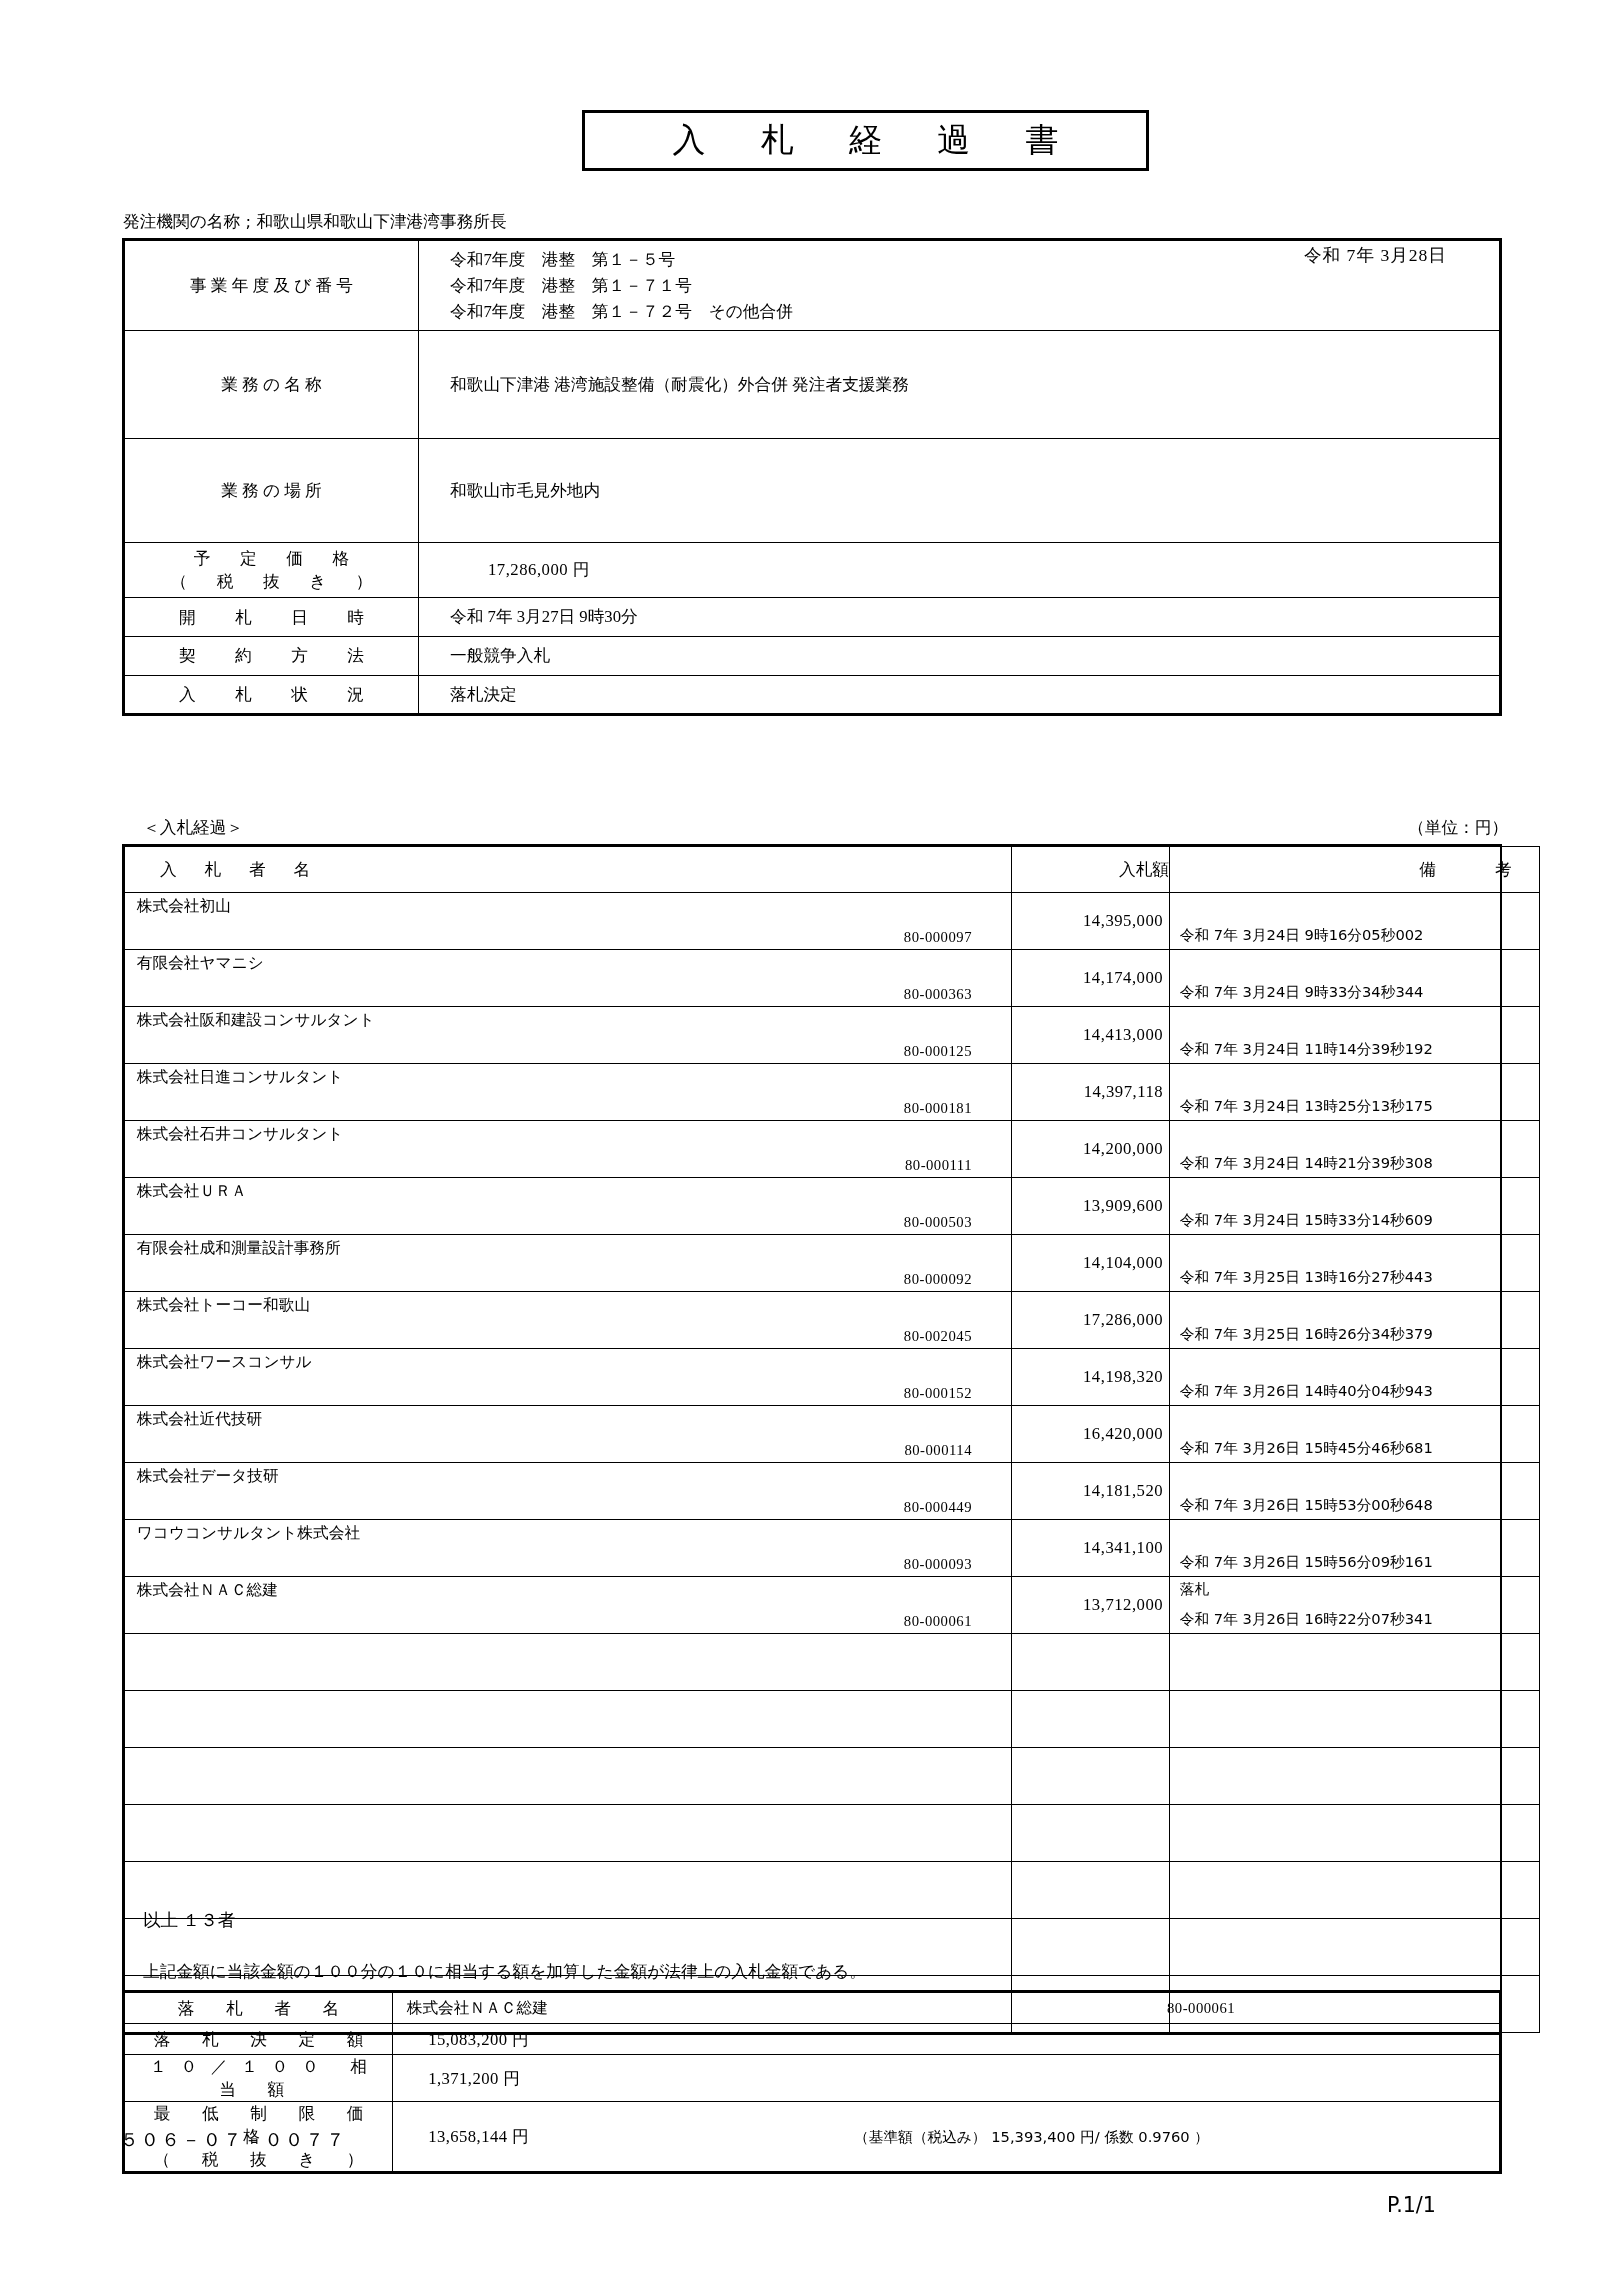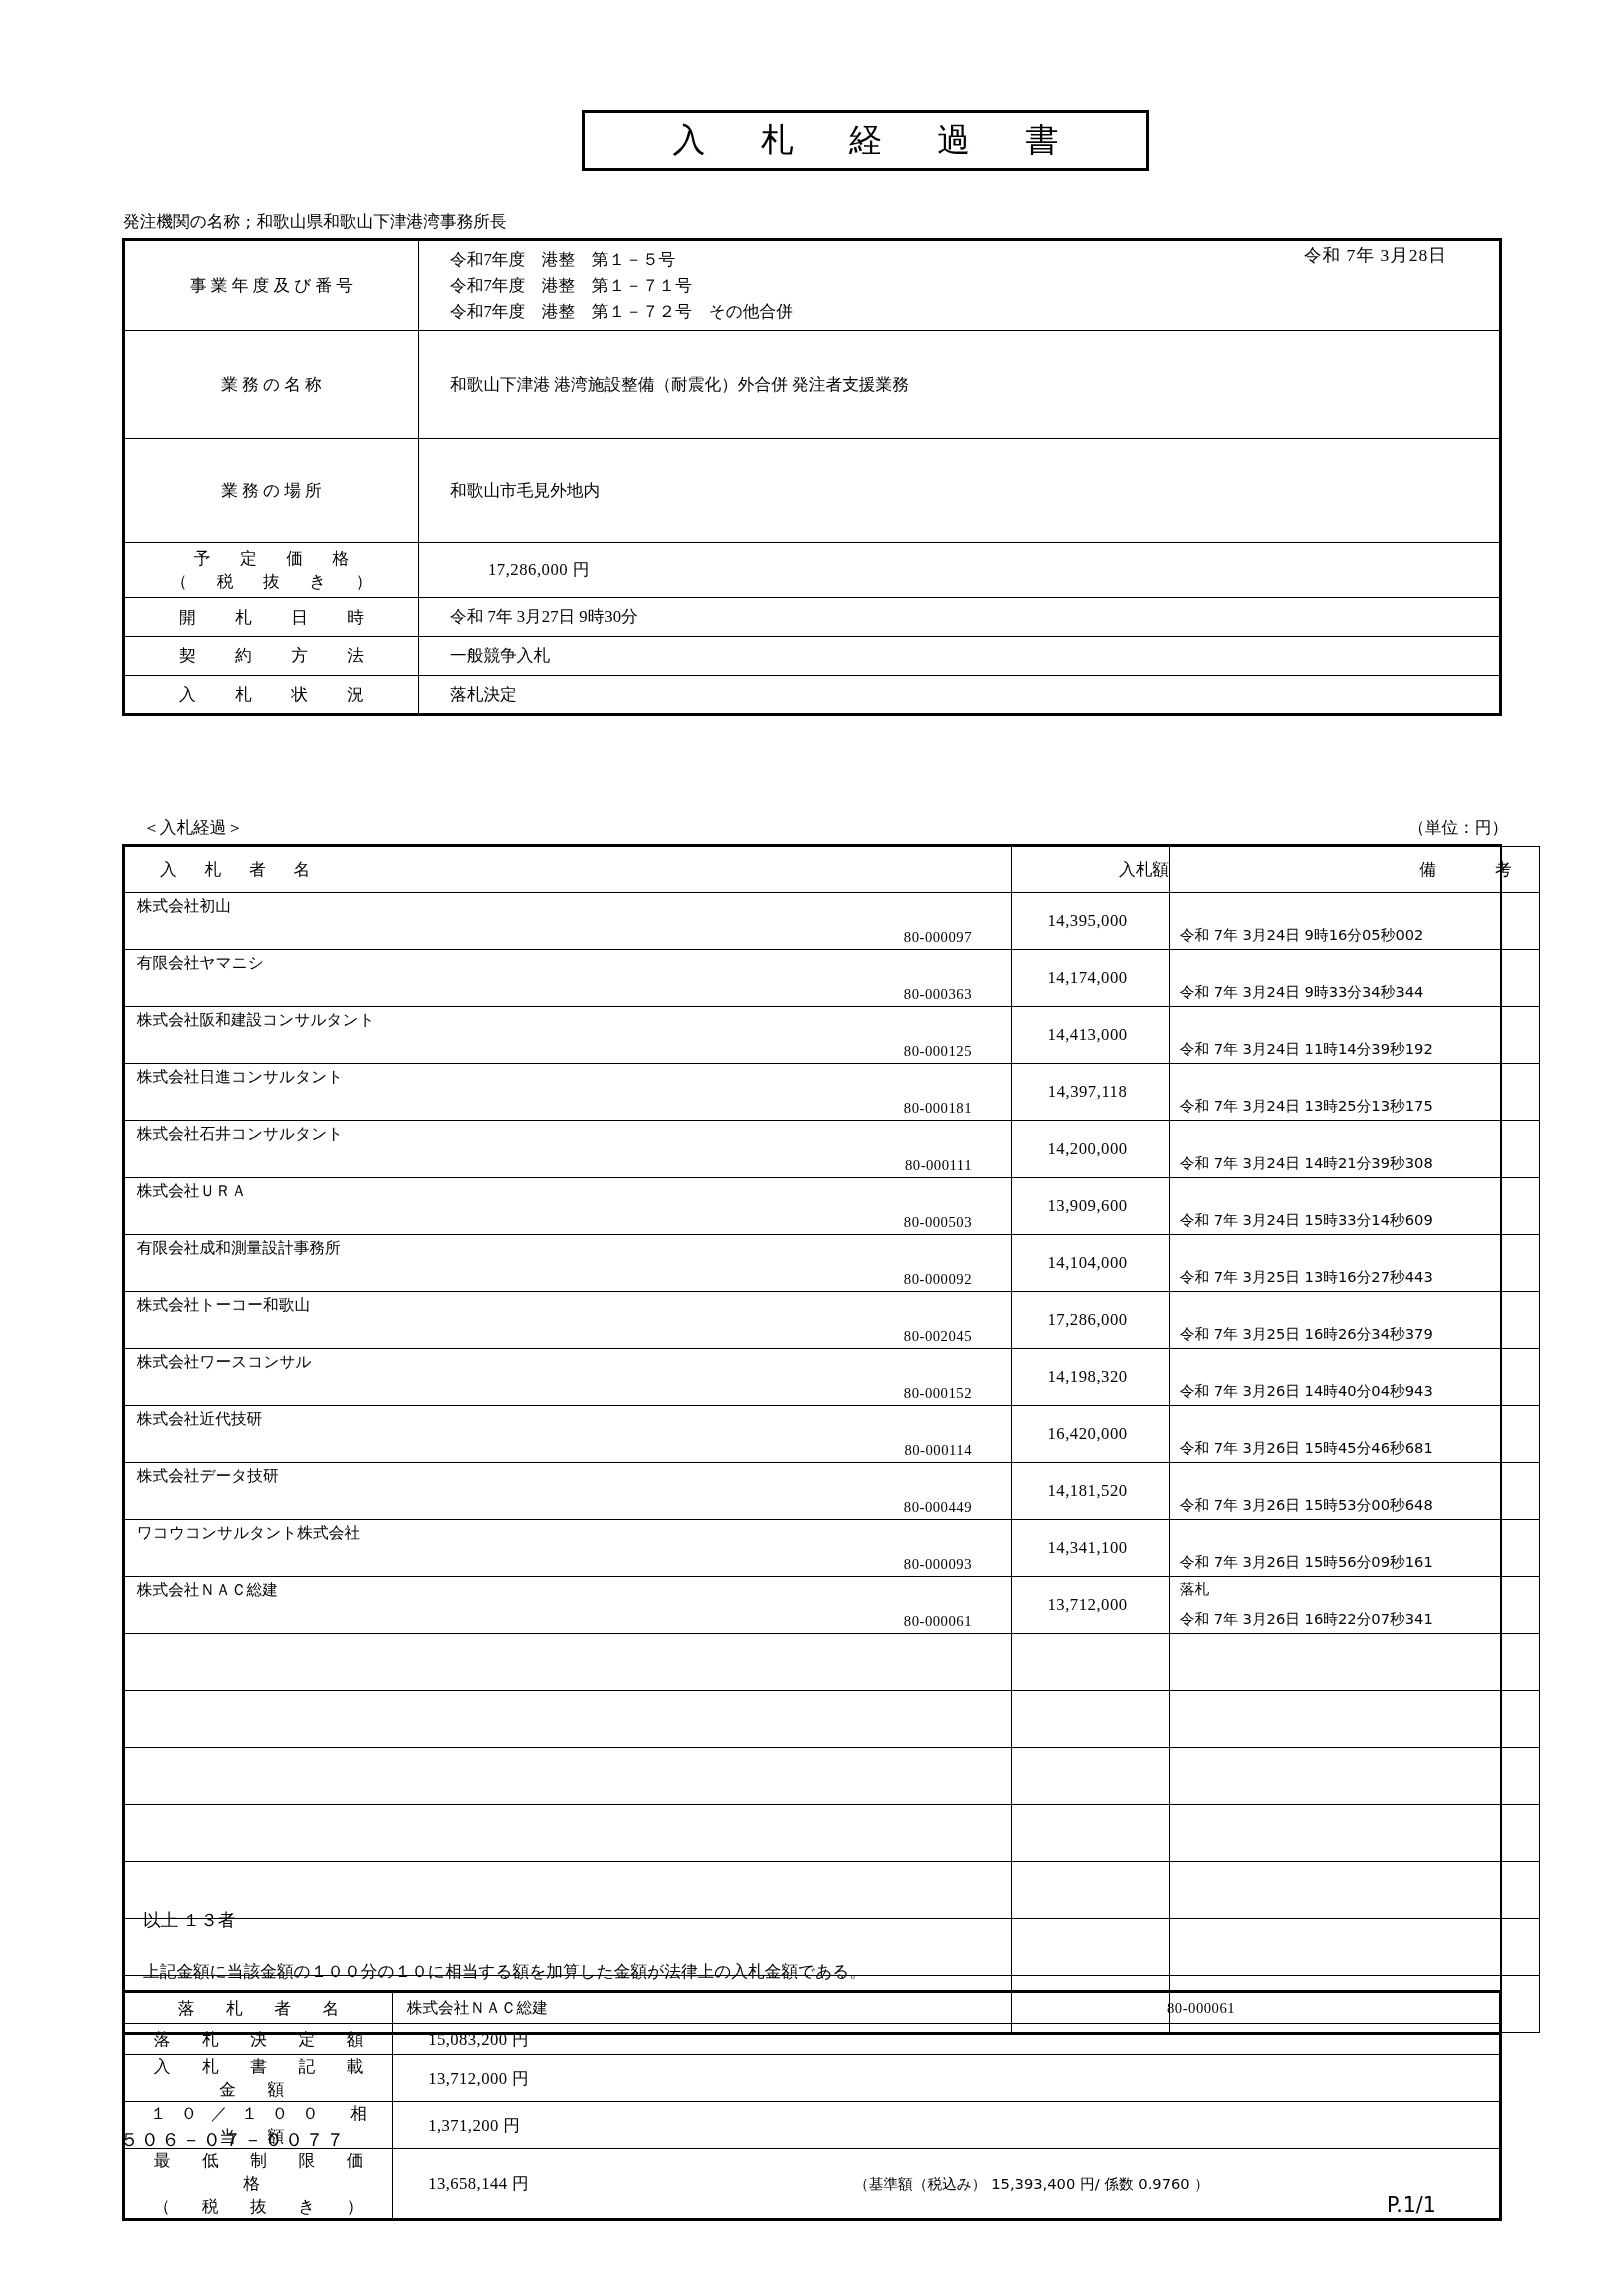--- a/index.html
+++ b/index.html
@@ -174,21 +174,21 @@
     font-size: 15.7px;
   }
   .cell-name .bcode {
     position: absolute;
     right: 39px;
     bottom: 2.9px;
     font-size: 14.7px;
     letter-spacing: 0.5px;
   }
   .cell-amount {
-    text-align: center;
+    text-align: right;
     font-size: 16.7px;
     padding-right: 5.9px !important;
     letter-spacing: 0.5px;
   }
   .cell-remark {
     position: relative;
     font-size: 14.7px;
     font-family: "DejaVu Sans", "Liberation Sans", sans-serif;
   }
   .cell-remark .win {
@@ -543,26 +543,20 @@
           <span class="code-right">80-000061</span>
         </td>
       </tr>
       <tr>
         <td class="res-label"><span class="sp">落  札  決  定  額</span></td>
         <td class="res-value">
           <span class="amt amount-num">15,083,200 円</span>
         </td>
       </tr>
       <tr>
-        <td class="res-label"><span class="sp">入 札 書 記 載 金 額</span></td>
-        <td class="res-value">
-          <span class="amt amount-num">13,712,000 円</span>
-        </td>
-      </tr>
-      <tr>
         <td class="res-label"><span class="sp">１０／１００ 相 当 額</span></td>
         <td class="res-value">
           <span class="amt amount-num">1,371,200 円</span>
         </td>
       </tr>
       <tr class="res-tall">
         <td class="res-label">
           <div><span class="sp">最  低  制  限  価  格</span></div>
           <div><span class="sp">（  税  抜  き  ）</span></div>
         </td>

